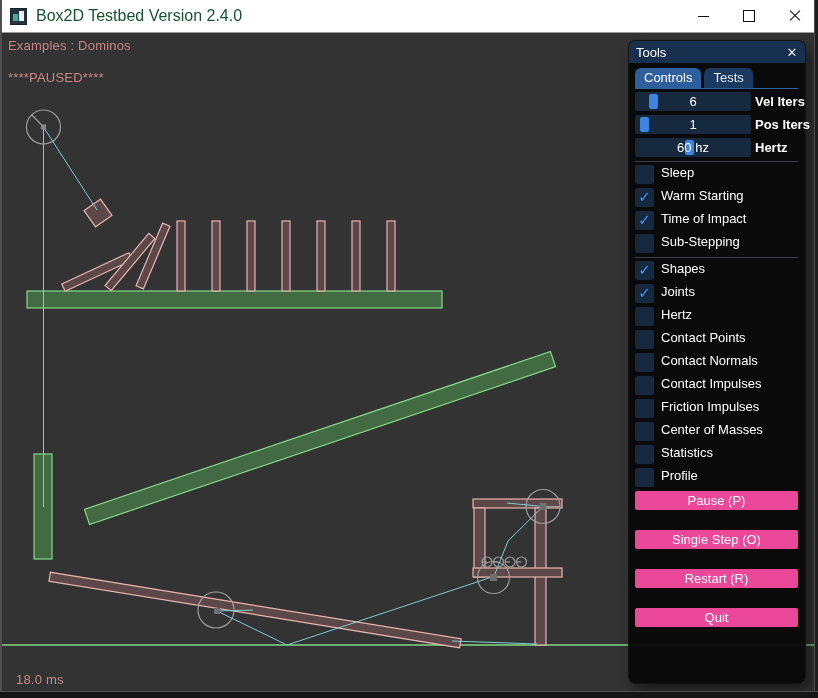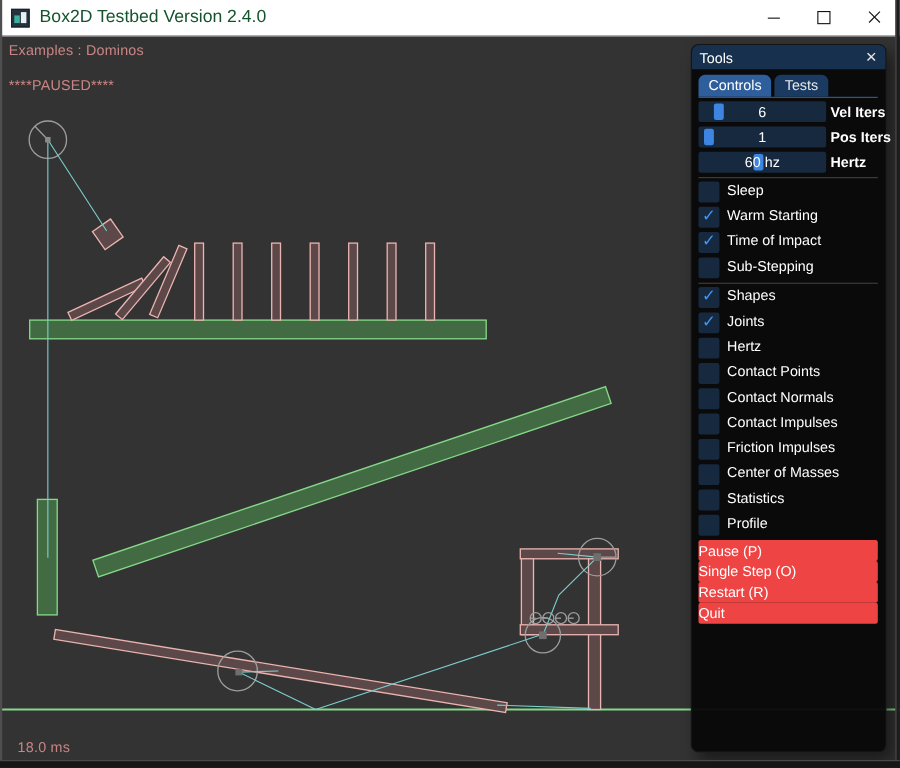--- a/index.html
+++ b/index.html
@@ -78,22 +78,22 @@
     width:19px;height:19px;background:#16293f;border-radius:2px;flex:none;display:flex;
     align-items:center;justify-content:center;
   }
   .checkmark{
     display:none;color:#4296fa;font-weight:700;font-size:15px;line-height:19px;
     transform:translateY(-1px);
   }
   .checkbox.checked .checkmark{display:block;}
   .check-label{margin-left:7px;white-space:nowrap;}
   .btn{
-    height:19px;line-height:19px;background:#ef4444;border-radius:2px;text-align:left;
-    color:#fff;margin-bottom:0;
+    height:19px;line-height:19px;background:#ec4899;border-radius:2px;text-align:center;
+    color:#fff;margin-bottom:20px;
   }
 </style>
 </head>
 <body style="background: rgb(51, 51, 51);">
 
 <div class="titlebar">
   <div class="app-icon"></div>
   <div class="title-text">Box2D Testbed Version 2.4.0</div>
   <div class="caption-buttons">
     <div class="cap-btn">

